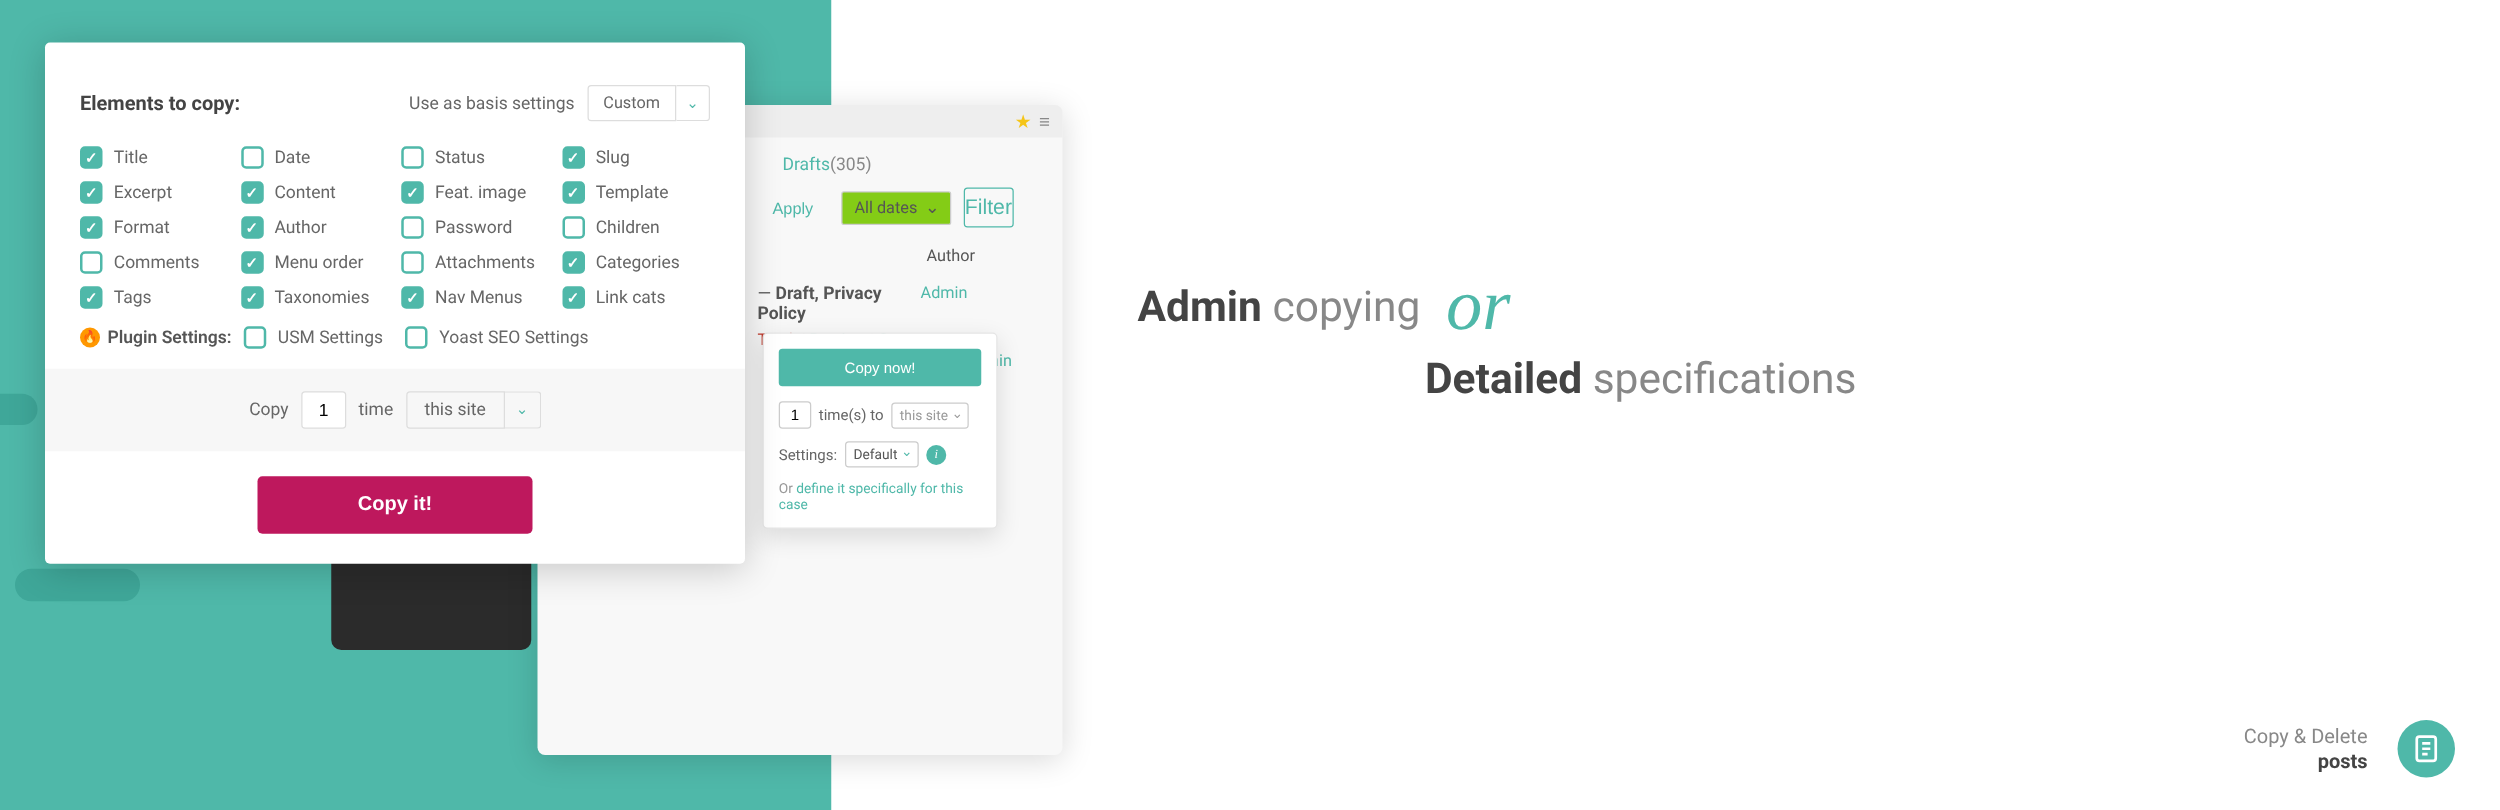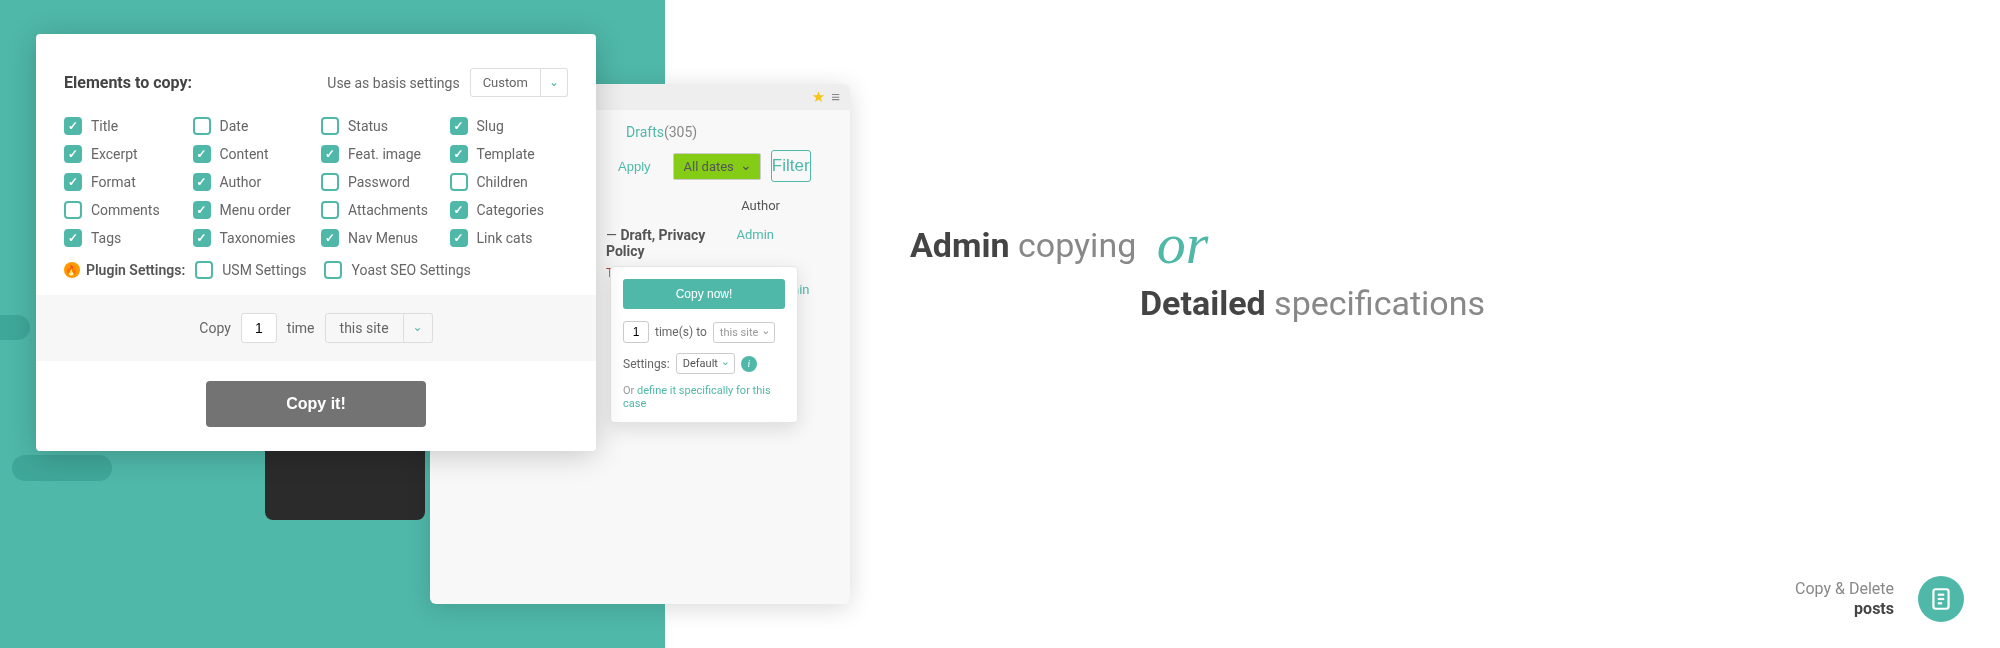--- a/index.html
+++ b/index.html
@@ -60,21 +60,21 @@
 .plugin-row { display: flex; align-items: center; gap: 10px; font-size: 14px; color: #666; margin-bottom: 6px; }
 .plugin-label { display: flex; align-items: center; gap: 6px; font-weight: 600; color: #555; }
 .flame { width: 16px; height: 16px; background: #ff9800; border-radius: 50%; display: inline-flex; align-items: center; justify-content: center; color: #fff; font-size: 10px; }
 
 .copy-bar { background: #f7f7f7; margin: 16px -28px 0; padding: 18px 28px; display: flex; align-items: center; justify-content: center; gap: 10px; font-size: 14px; color: #666; }
 .num-input { width: 36px; border: 1px solid #ddd; border-radius: 3px; text-align: center; padding: 6px 0; font-size: 14px; }
 .site-sel { display: flex; }
 .site-main { border: 1px solid #ddd; padding: 6px 14px; font-size: 14px; color: #666; border-radius: 3px 0 0 3px; }
 .site-caret { border: 1px solid #ddd; border-left: none; padding: 6px 9px; color: #4fb8a9; border-radius: 0 3px 3px 0; font-size: 12px; }
 
-.copyit-btn { display: block; margin: 20px auto 0; background: #737373; color: #fff; border: none; padding: 14px 80px; font-size: 16px; font-weight: 600; border-radius: 4px; cursor: pointer; }
+.copyit-btn { display: block; margin: 20px auto 0; background: #be185d; color: #fff; border: none; padding: 14px 80px; font-size: 16px; font-weight: 600; border-radius: 4px; cursor: pointer; }
 
 .marketing { position: absolute; left: 910px; top: 210px; font-size: 34px; color: #888; }
 .marketing .line1 { margin-bottom: 6px; }
 .marketing b { color: #444; font-weight: 700; }
 .or-script { color: #4fb8a9; font-style: italic; font-family: "Brush Script MT", cursive; font-size: 58px; vertical-align: -6px; margin: 0 12px; }
 .marketing .line2 { margin-left: 230px; }
 
 .brand { position: absolute; right: 36px; bottom: 26px; display: flex; align-items: center; gap: 24px; }
 .brand-text { text-align: right; color: #888; font-size: 16px; line-height: 1.25; }
 .brand-text b { color: #444; font-weight: 700; }

